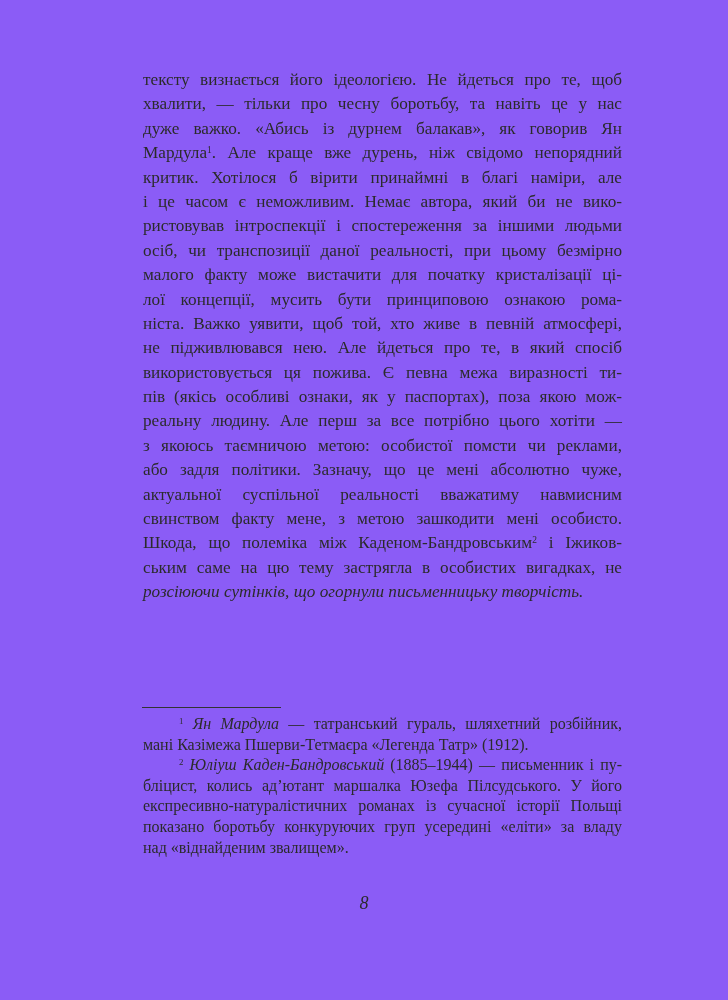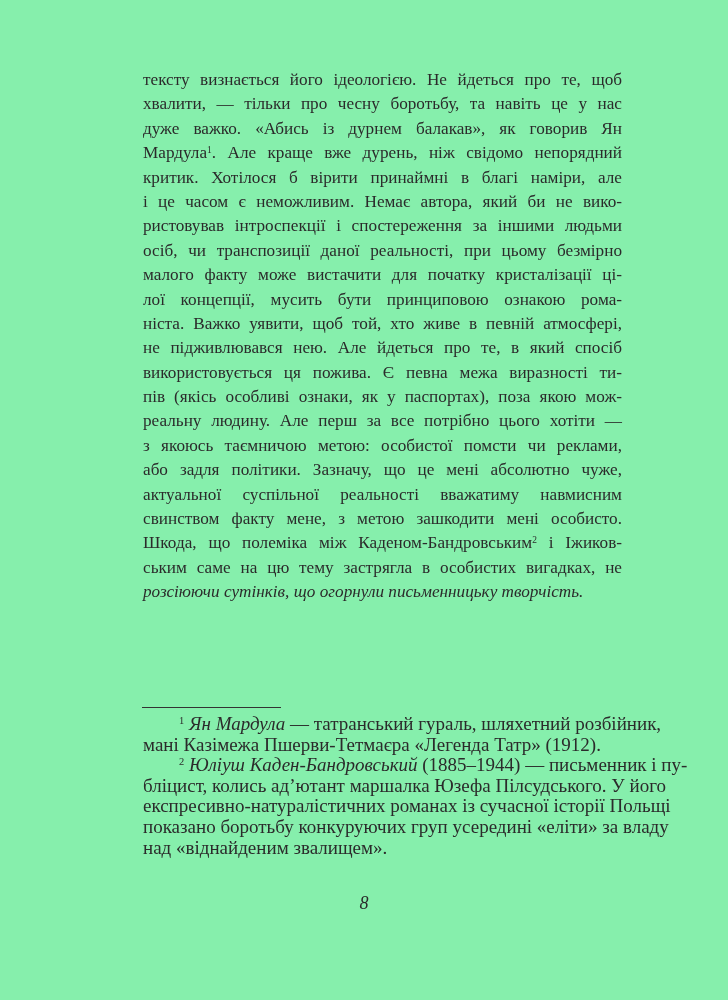--- a/index.html
+++ b/index.html
@@ -6,21 +6,21 @@
   body {
     width: 728px; height: 1000px;
     background: #ffffff;
     position: relative;
     overflow: hidden;
     font-family: "Liberation Serif", "DejaVu Serif", serif;
     color: #2b2b2b;
   }
   .page {
     position: absolute; left: 0; top: 0; width: 728px; height: 1000px;
-    background: #86efac;
+    background: #8b5cf6;
   }
   .body-text {
     position: absolute;
     left: 143px; top: 68px;
     width: 479px;
   }
   .line {
     display: block;
     height: 24.4px;
     line-height: 24.4px;
@@ -39,21 +39,21 @@
   }
   .footnotes {
     position: absolute;
     left: 143px; top: 714px;
     width: 479px;
   }
   .fline {
     display: block;
     height: 20.6px;
     line-height: 20.6px;
-    font-size: 19px;
+    font-size: 16px;
     white-space: nowrap;
     text-align: justify;
     text-align-last: justify;
   }
   .fline.first { padding-left: 36px; }
   .fline.last { text-align-last: left; }
   .fline em { font-style: italic; }
   .page-number {
     position: absolute;
     left: 0; width: 728px; top: 893px;

